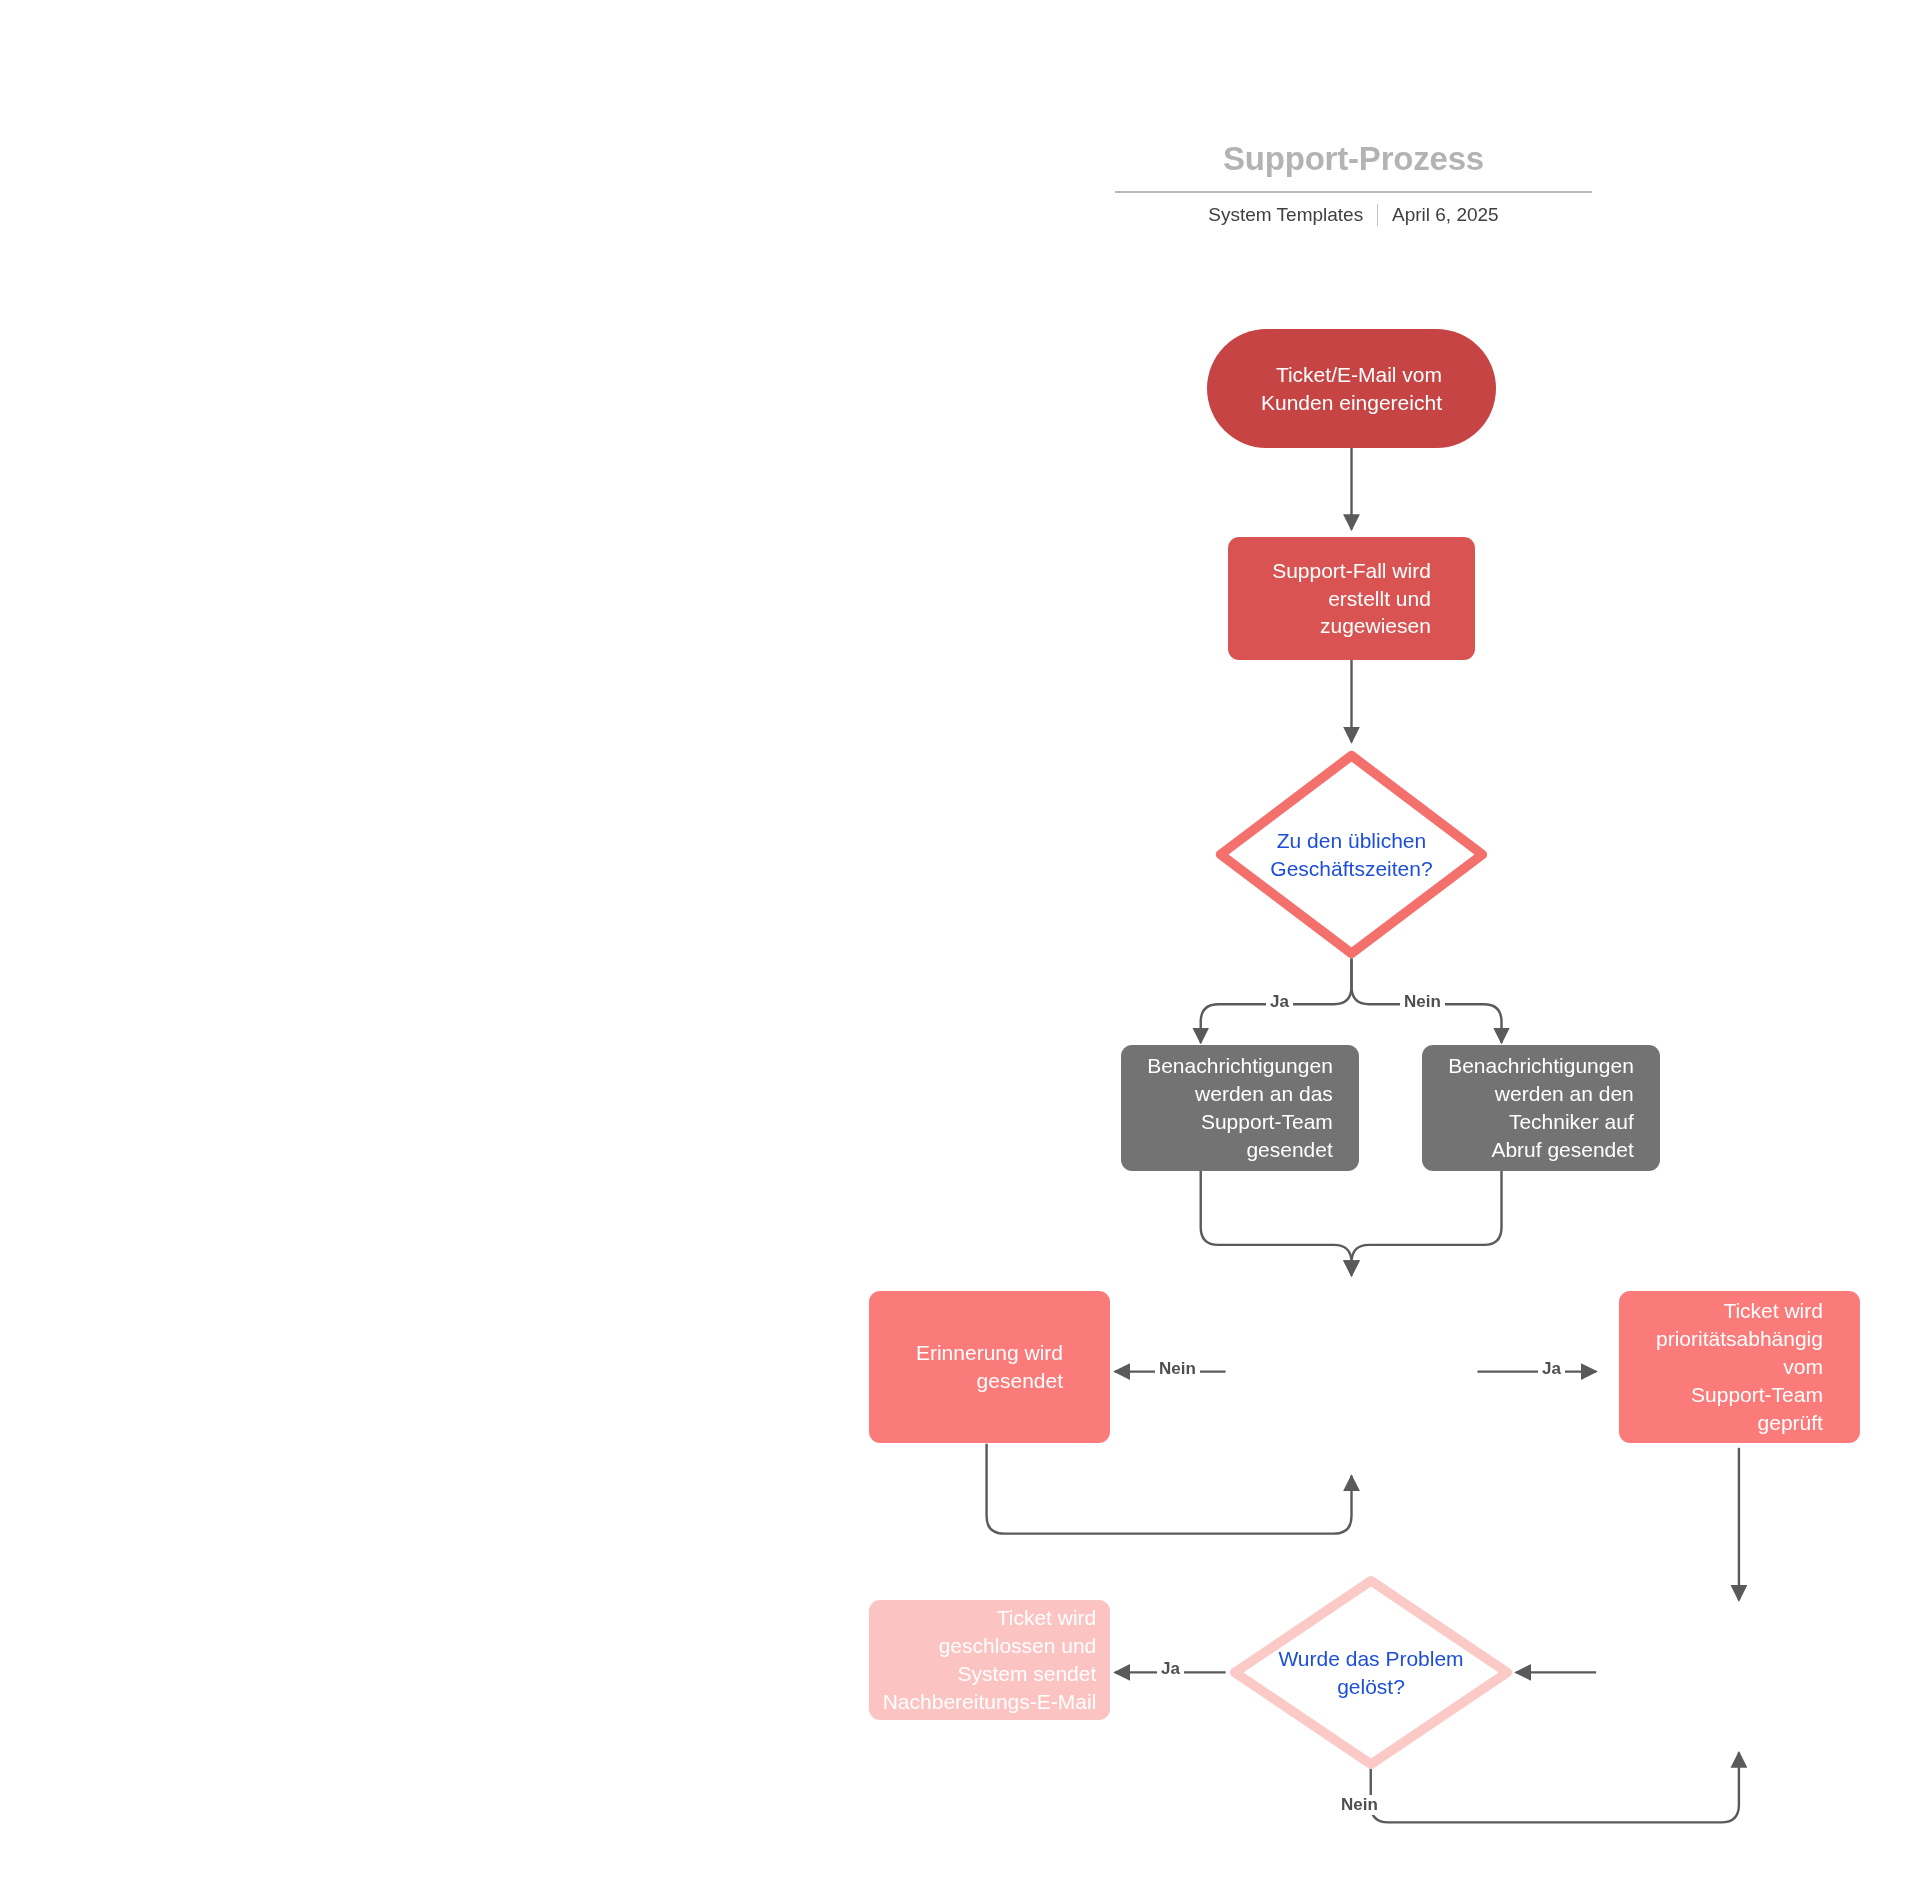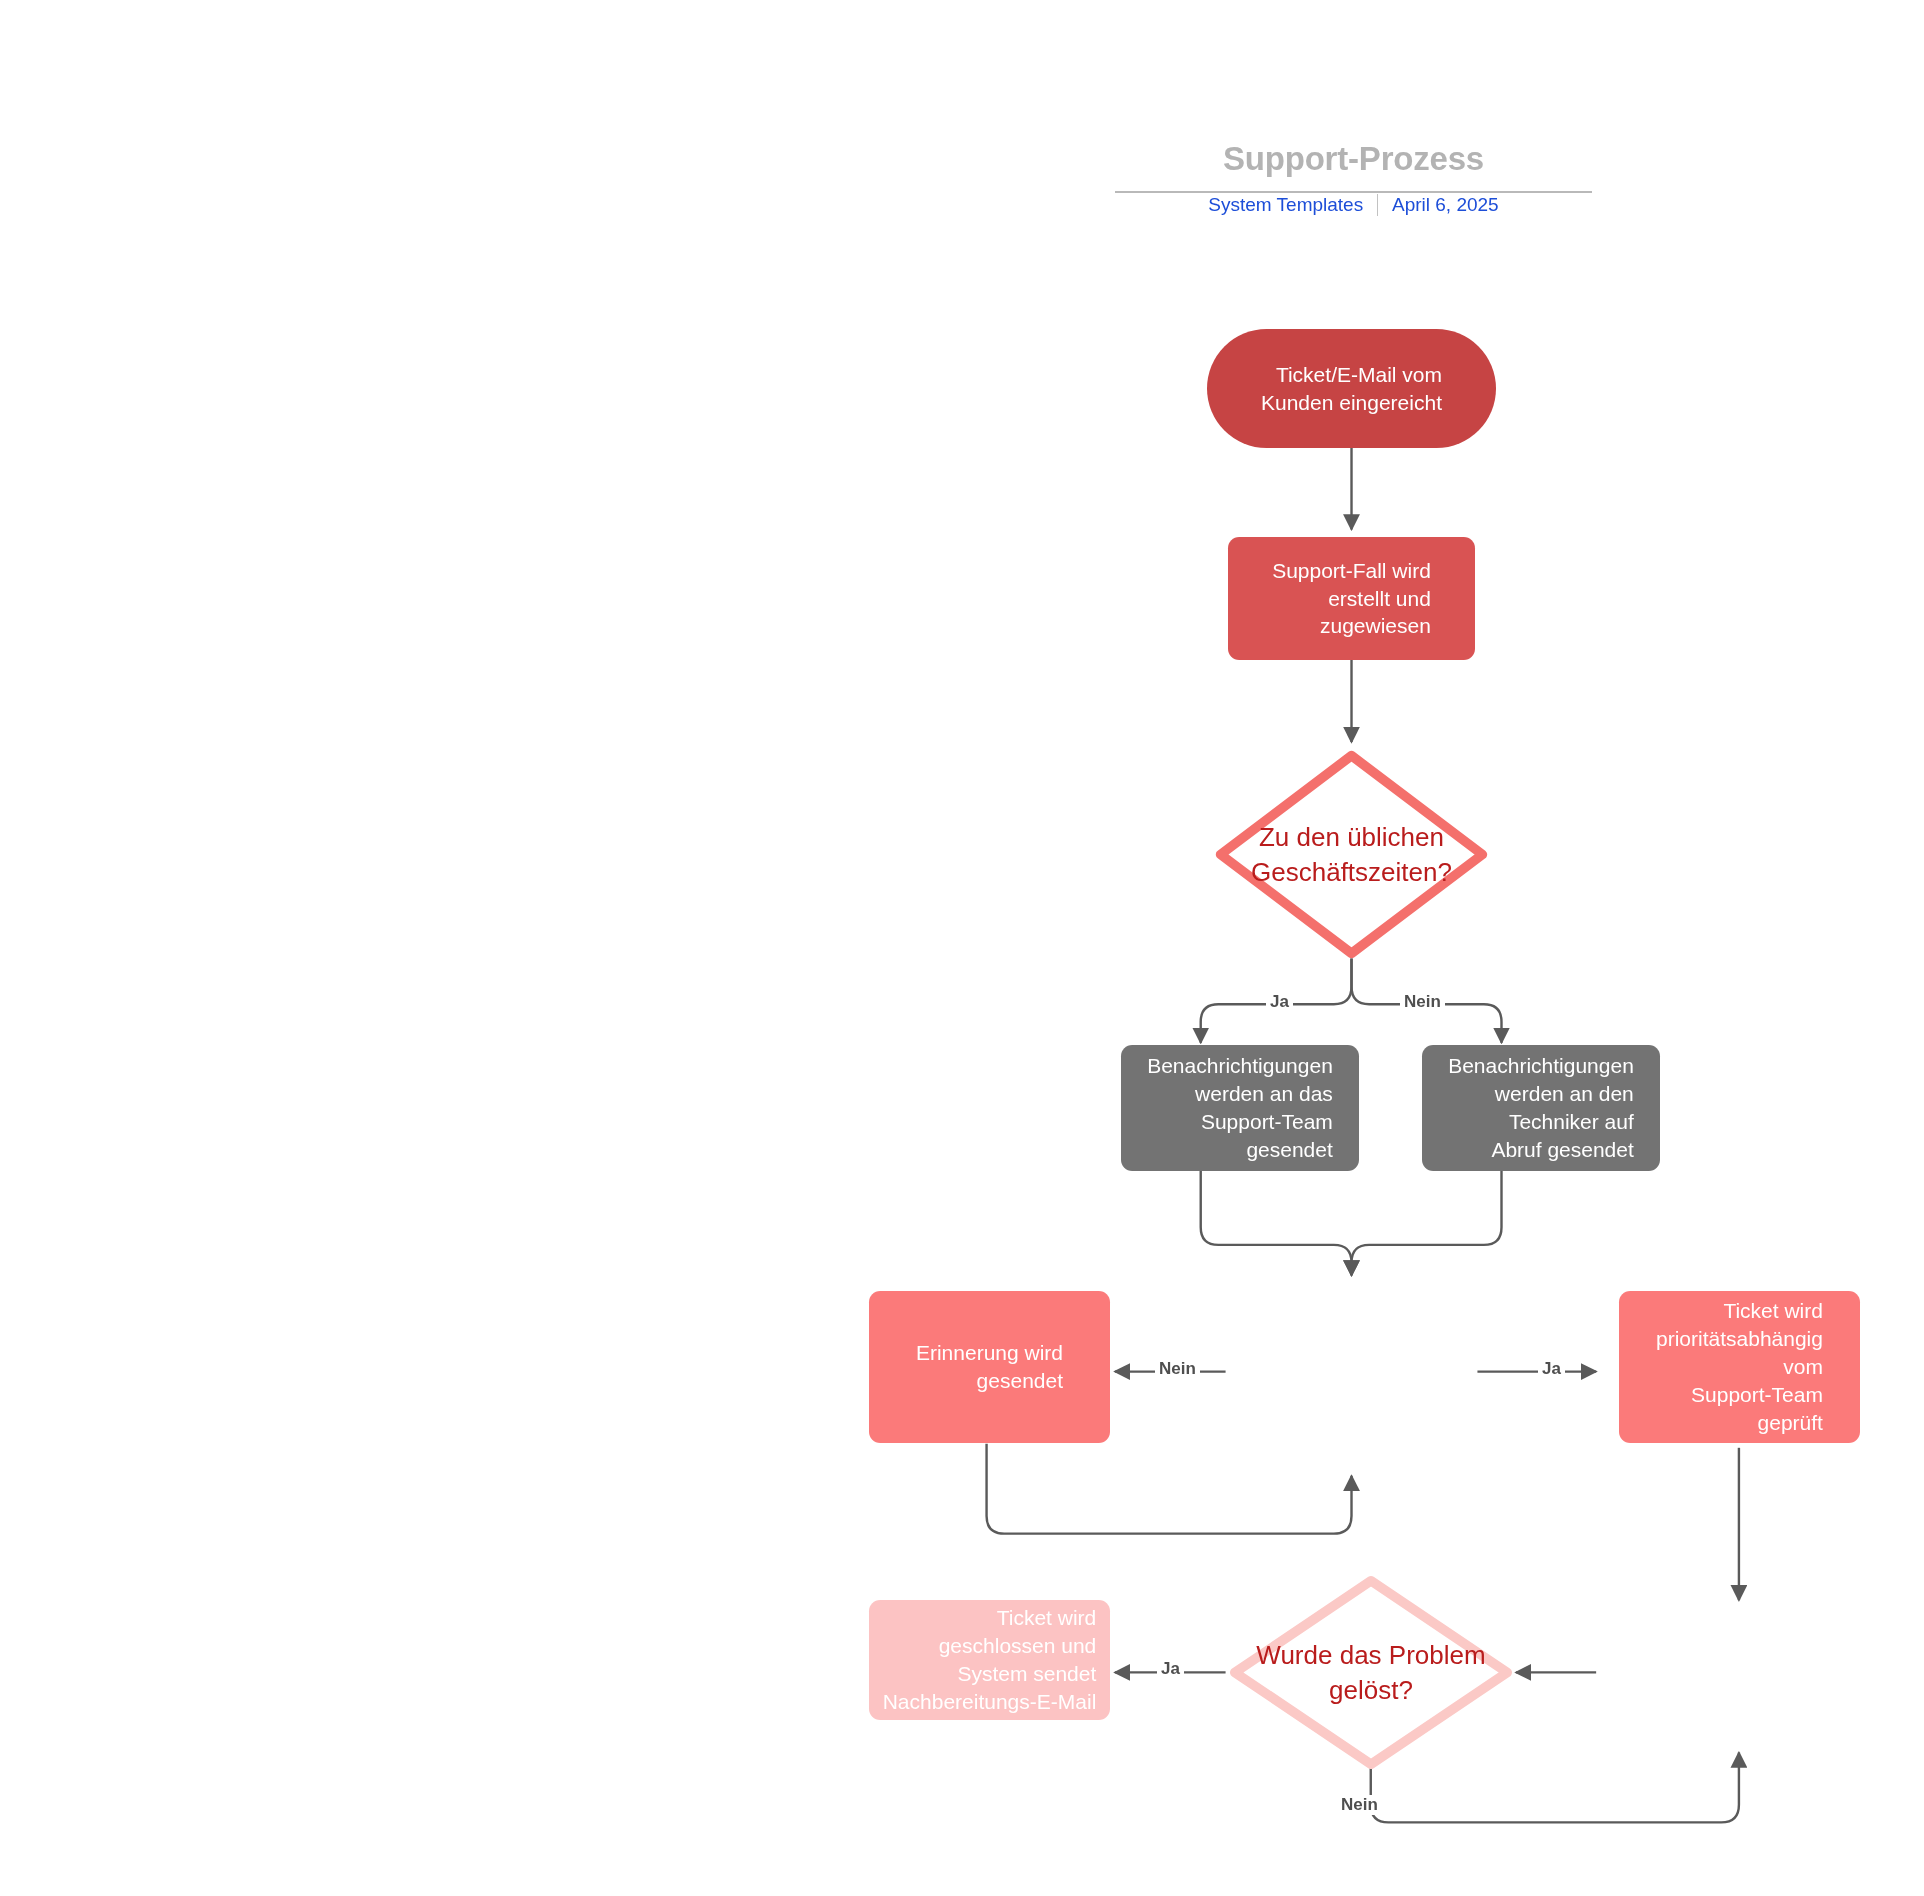--- a/index.html
+++ b/index.html
@@ -30,23 +30,23 @@
     letter-spacing: -0.2px;
     line-height: 1.15;
     padding-bottom: 13px;
   }
   #header-rule {
     height: 2.4px;
     background: #b9b9b9;
     width: 100%;
   }
   #subtitle-row {
-    margin-top: 1px;
+    margin-top: 11px;
     font-size: 19px;
-    color: #1d4ed8;
+    color: #404040;
     display: flex;
     justify-content: center;
     align-items: center;
     gap: 13.6px;
     white-space: nowrap;
   }
   #subtitle-divider {
     display: inline-block;
     width: 1.6px;
     height: 21.7px;
@@ -110,22 +110,22 @@
   }
   .decision .dia-shape {
     position: absolute;
     left: 0; top: 0;
     width: 100%; height: 100%;
   }
   .decision .label {
     position: relative;
     z-index: 2;
     text-align: center;
-    color: #b91c1c;
-    font-size: 26px;
+    color: #1d4ed8;
+    font-size: 21px;
     line-height: 1.33;
     white-space: pre-line;
   }
 
   .edge-label {
     position: absolute;
     font-size: 17px;
     font-weight: bold;
     color: #4f4f4f;
     background: #ffffff;

